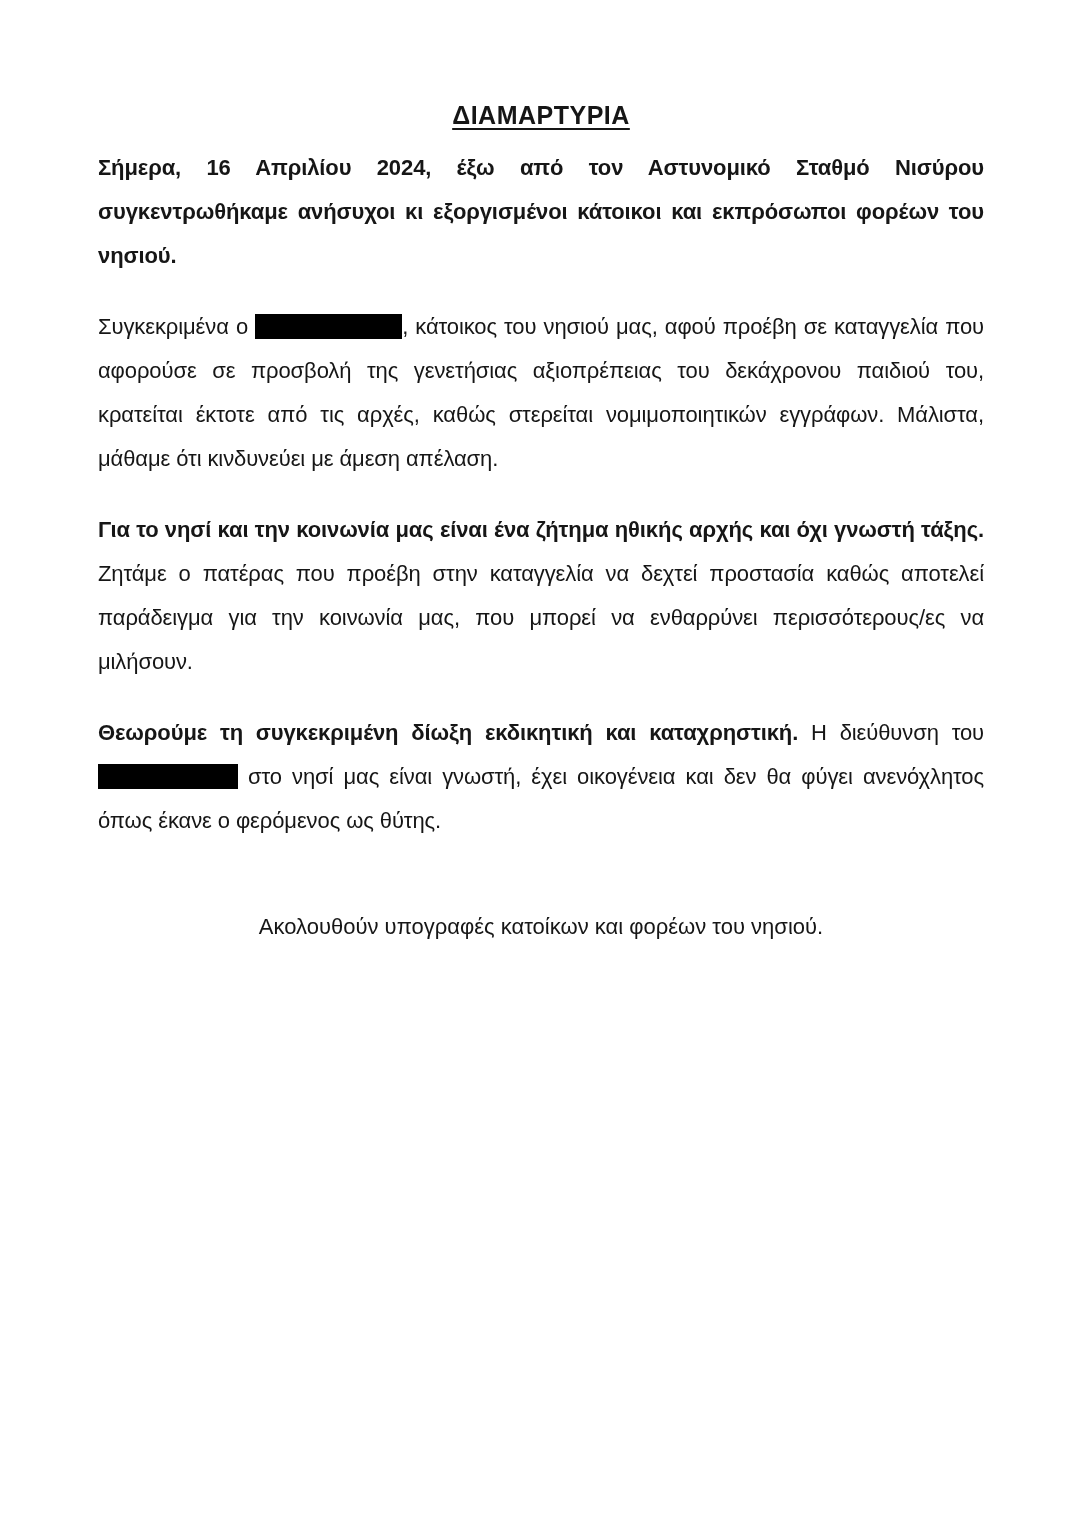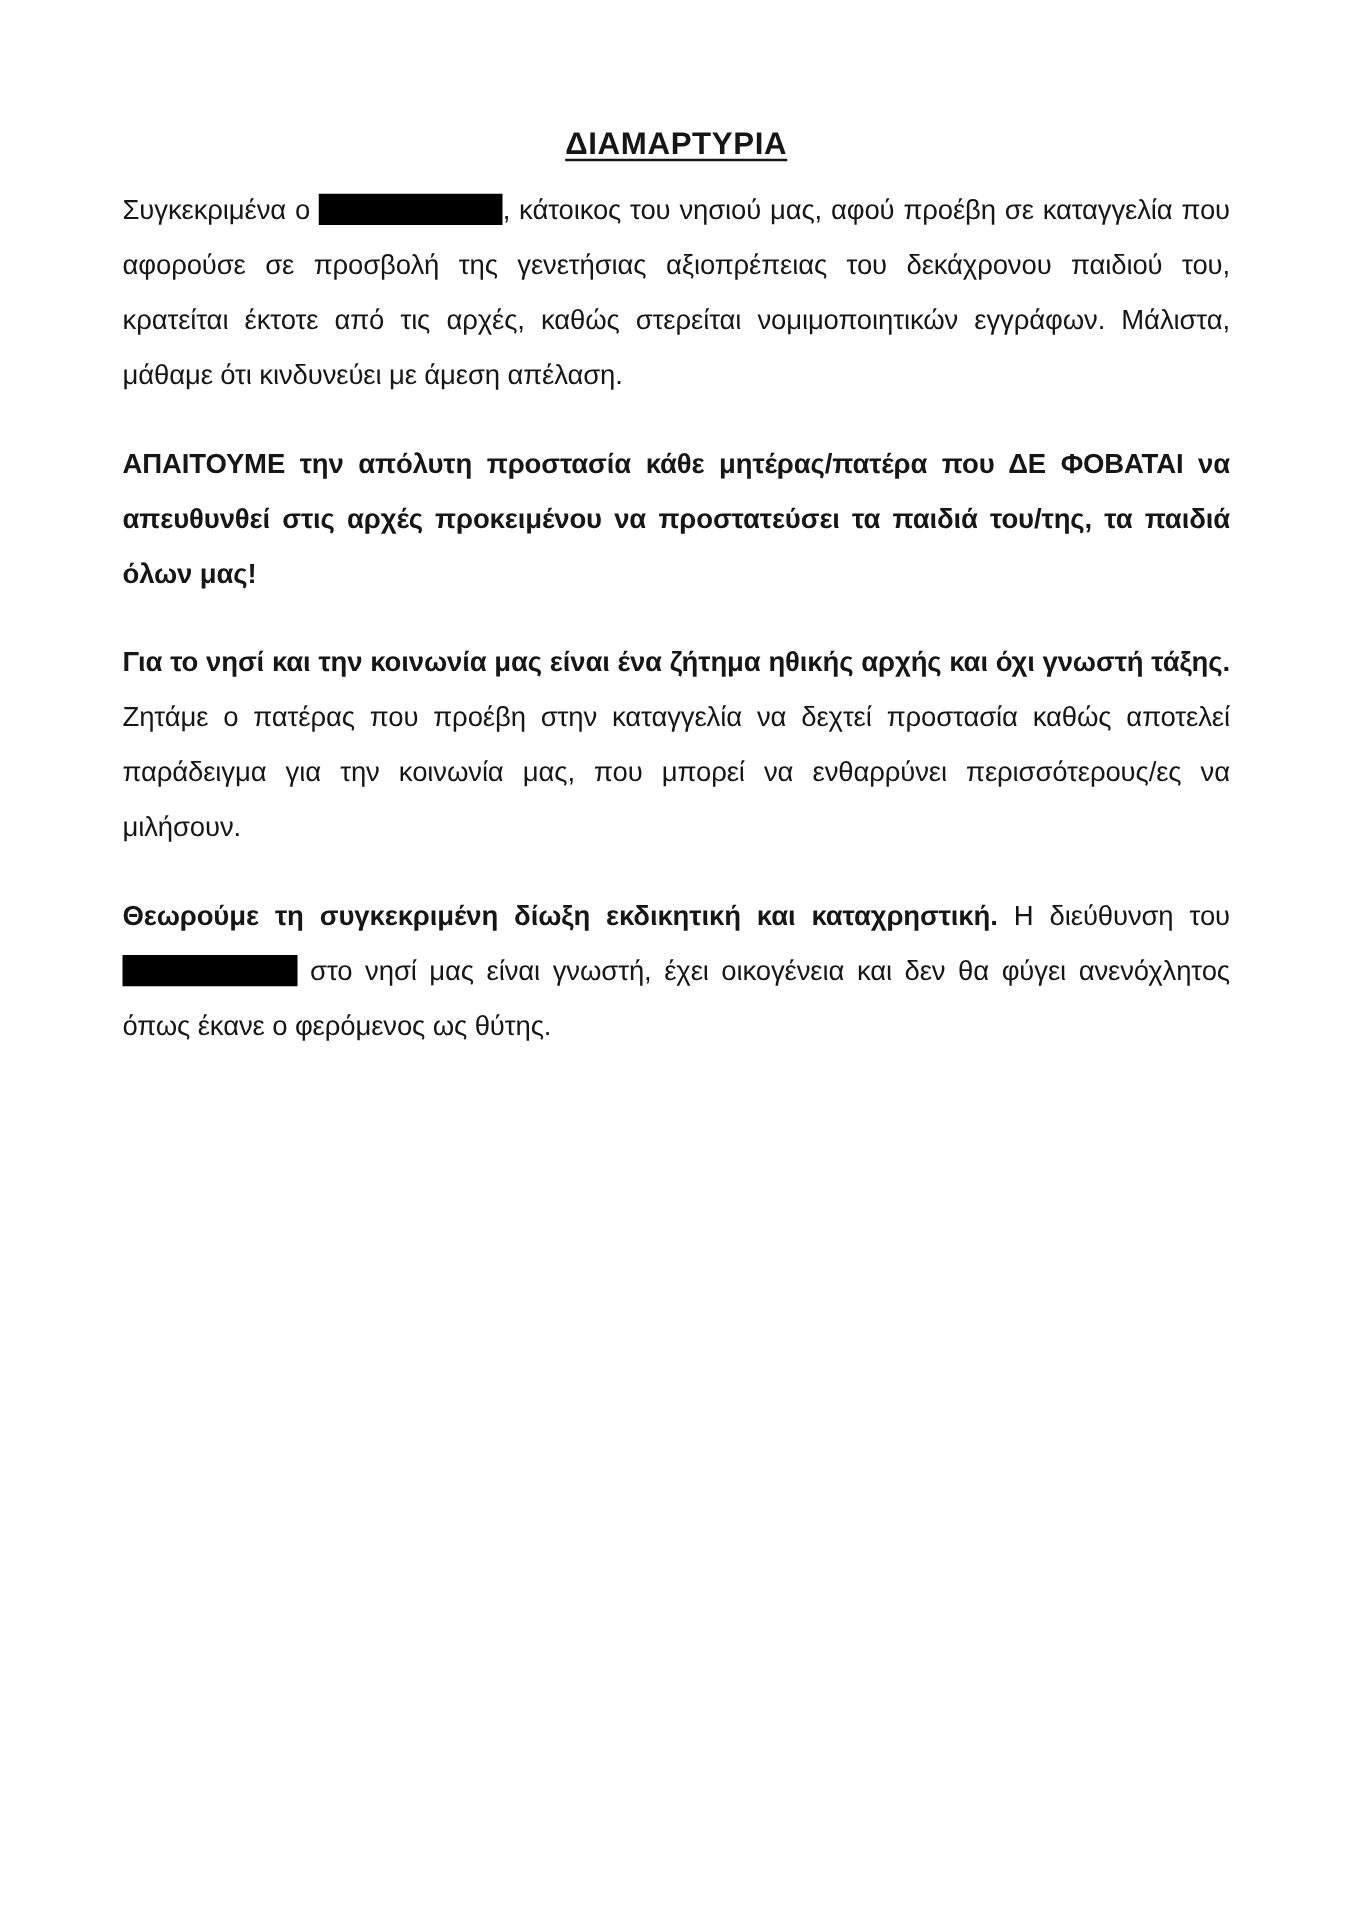--- a/index.html
+++ b/index.html
@@ -55,25 +55,26 @@
     margin: 62px 0 0 0;
   }
 </style>
 </head>
 <body>
 
 <div class="page">
 
   <h1 class="doc-title">ΔΙΑΜΑΡΤΥΡΙΑ</h1>
 
+  <p class="para"><span class="b">Σήμερα, 16 Απριλίου 2024, έξω από τον Αστυνομικό Σταθμό Νισύρου συγκεντρωθήκαμε ανήσυχοι κι εξοργισμένοι κάτοικοι και εκπρόσωποι φορέων του νησιού.</span></p>
 
   <p class="para"><span>Συγκεκριμένα ο </span><span class="redaction r1"></span><span>, κάτοικος του νησιού μας, αφού προέβη σε καταγγελία που αφορούσε σε προσβολή της γενετήσιας αξιοπρέπειας του δεκάχρονου παιδιού του, κρατείται έκτοτε από τις αρχές, καθώς στερείται νομιμοποιητικών εγγράφων. Μάλιστα, μάθαμε ότι κινδυνεύει με άμεση απέλαση.</span></p>
 
-  <p class="para"><span class="b">ΑΠΑΙΤΟΥΜΕ την απόλυτη προστασία κάθε μητέρας/πατέρα που ΔΕ ΦΟΒΑΤΑΙ να απευθυνθεί στις αρχές προκειμένου να προστατεύσει τα παιδιά του/της, τα παιδιά όλων μας!</span></p>
 
   <p class="para"><span class="b">Για το νησί και την κοινωνία μας είναι ένα ζήτημα ηθικής αρχής και όχι γνωστή τάξης.</span><span> Ζητάμε ο πατέρας που προέβη στην καταγγελία να δεχτεί προστασία καθώς αποτελεί παράδειγμα για την κοινωνία μας, που μπορεί να ενθαρρύνει περισσότερους/ες να μιλήσουν.</span></p>
 
 
   <p class="para"><span class="b">Θεωρούμε τη συγκεκριμένη δίωξη εκδικητική και καταχρηστική.</span><span> Η διεύθυνση του </span><span class="redaction r2"></span><span> στο νησί μας είναι γνωστή, έχει οικογένεια και δεν θα φύγει ανενόχλητος όπως έκανε ο φερόμενος ως θύτης.</span></p>
 
 
+  <p class="closing">Ακολουθούν υπογραφές κατοίκων και φορέων του νησιού.</p>
 
 </div>
 
 </body></html>

